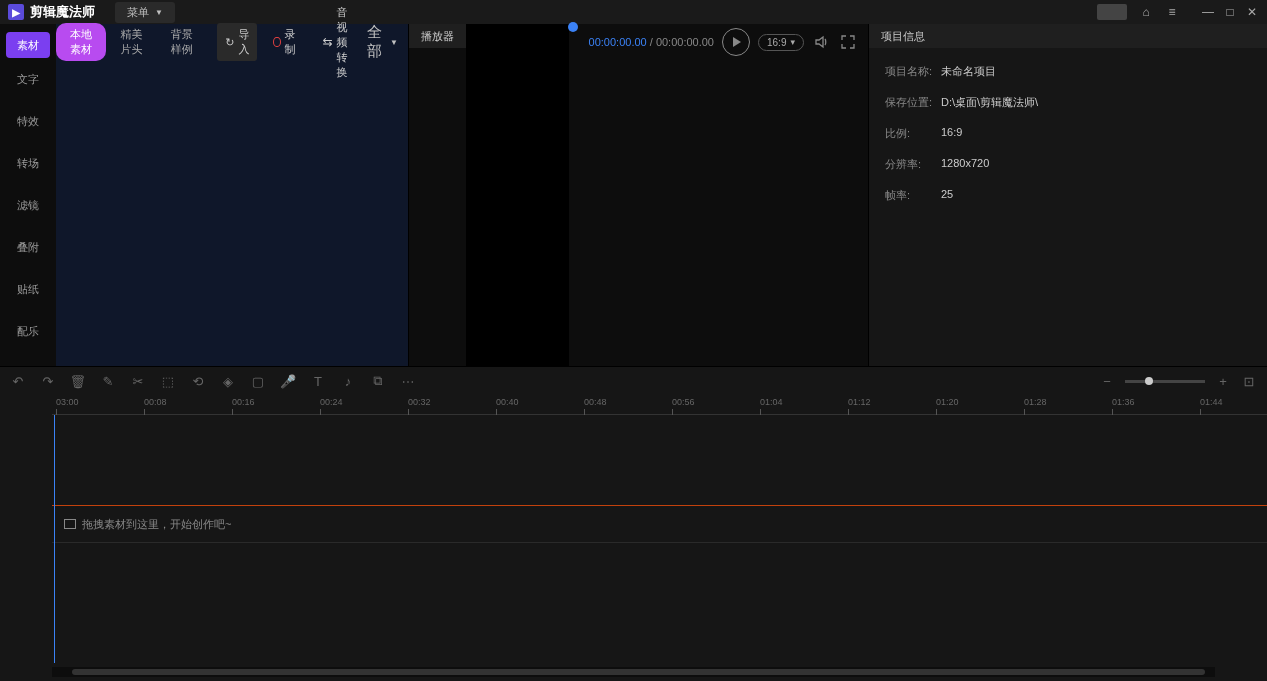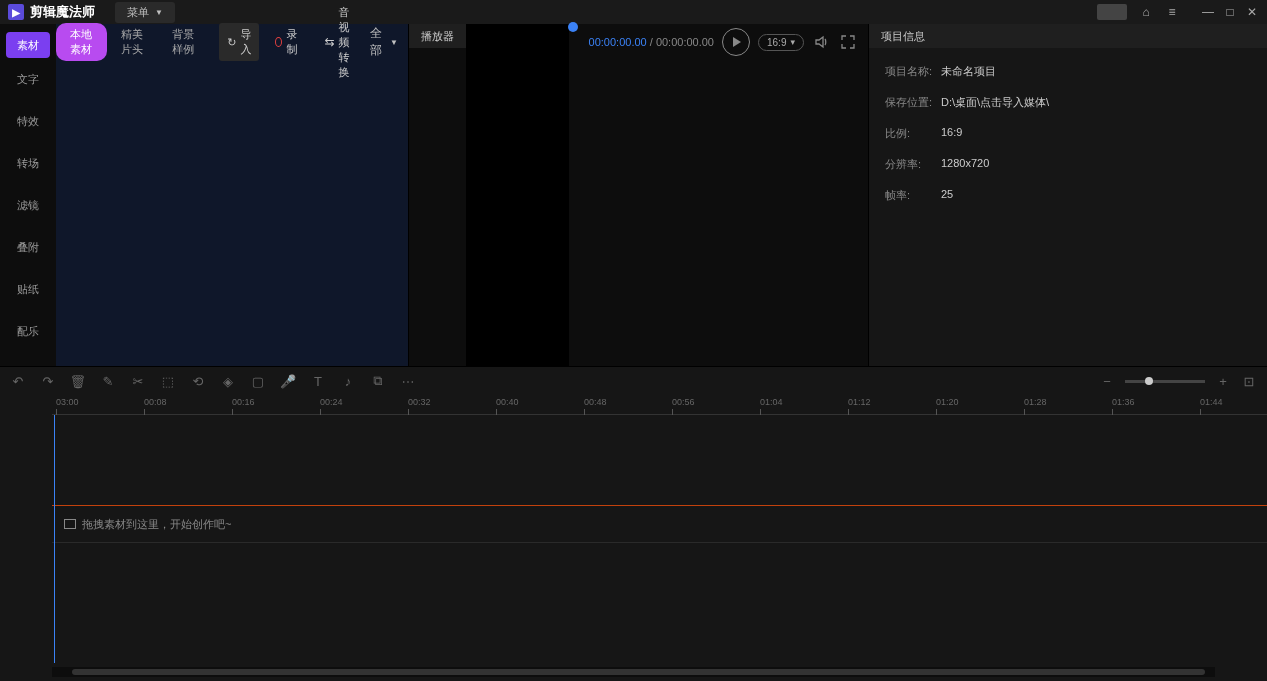--- a/index.html
+++ b/index.html
@@ -21,21 +21,21 @@
 
 .media-panel { width: 352px; background: #0f172a; display: flex; flex-direction: row; }
 .sub-tabs { height: 36px; display: flex; align-items: center; justify-content: center; gap: 0; }
 .sub-tab { padding: 4px 14px; font-size: 11px; color: #aaa; cursor: pointer; border-radius: 10px; }
 .sub-tab.active { background: #b84bf0; color: #fff; }
 .toolbar { height: 36px; display: flex; align-items: center; padding: 0 10px; gap: 8px; }
 .tool-btn { display: flex; align-items: center; gap: 4px; font-size: 11px; color: #ccc; padding: 4px 8px; border-radius: 3px; cursor: pointer; }
 .tool-btn.dark { background: #2a2a2a; }
 .tool-btn .circle { width: 10px; height: 10px; border: 1.5px solid #e04040; border-radius: 50%; }
 .tool-btn .arrows { font-size: 12px; }
-.toolbar-right { margin-left: auto; display: flex; align-items: center; gap: 4px; font-size: 12px; cursor: pointer; }
+.toolbar-right { margin-left: auto; display: flex; align-items: center; gap: 4px; font-size: 15px; cursor: pointer; }
 .toolbar-right::after { content: '▼'; font-size: 8px; margin-left: 4px; }
 
 .drop-zone-wrap { flex: 1; padding: 12px; }
 .drop-zone-highlight { border: 2px solid #e02020; height: 100%; padding: 8px; }
 .drop-zone { height: 100%; border: 1px dashed #444; display: flex; flex-direction: column; align-items: center; justify-content: center; gap: 16px; cursor: pointer; }
 .plus-icon { width: 32px; height: 32px; position: relative; }
 .plus-icon::before, .plus-icon::after { content: ''; position: absolute; background: #555; border-radius: 2px; }
 .plus-icon::before { width: 32px; height: 10px; top: 11px; left: 0; }
 .plus-icon::after { width: 10px; height: 32px; left: 11px; top: 0; }
 .drop-text { color: #888; font-size: 11px; }
@@ -177,21 +177,21 @@
 
   <div class="info-panel">
     <div class="panel-header">项目信息</div>
     <div class="info-rows">
       <div class="info-row">
           <div class="info-label">项目名称:</div>
           <div class="info-value">未命名项目</div>
         </div>
       <div class="info-row">
           <div class="info-label">保存位置:</div>
-          <div class="info-value">D:\桌面\点击导入媒体\</div>
+          <div class="info-value">D:\桌面\剪辑魔法师\</div>
         </div>
       <div class="info-row">
           <div class="info-label">比例:</div>
           <div class="info-value">16:9</div>
         </div>
       <div class="info-row">
           <div class="info-label">分辨率:</div>
           <div class="info-value">1280x720</div>
         </div>
       <div class="info-row">

